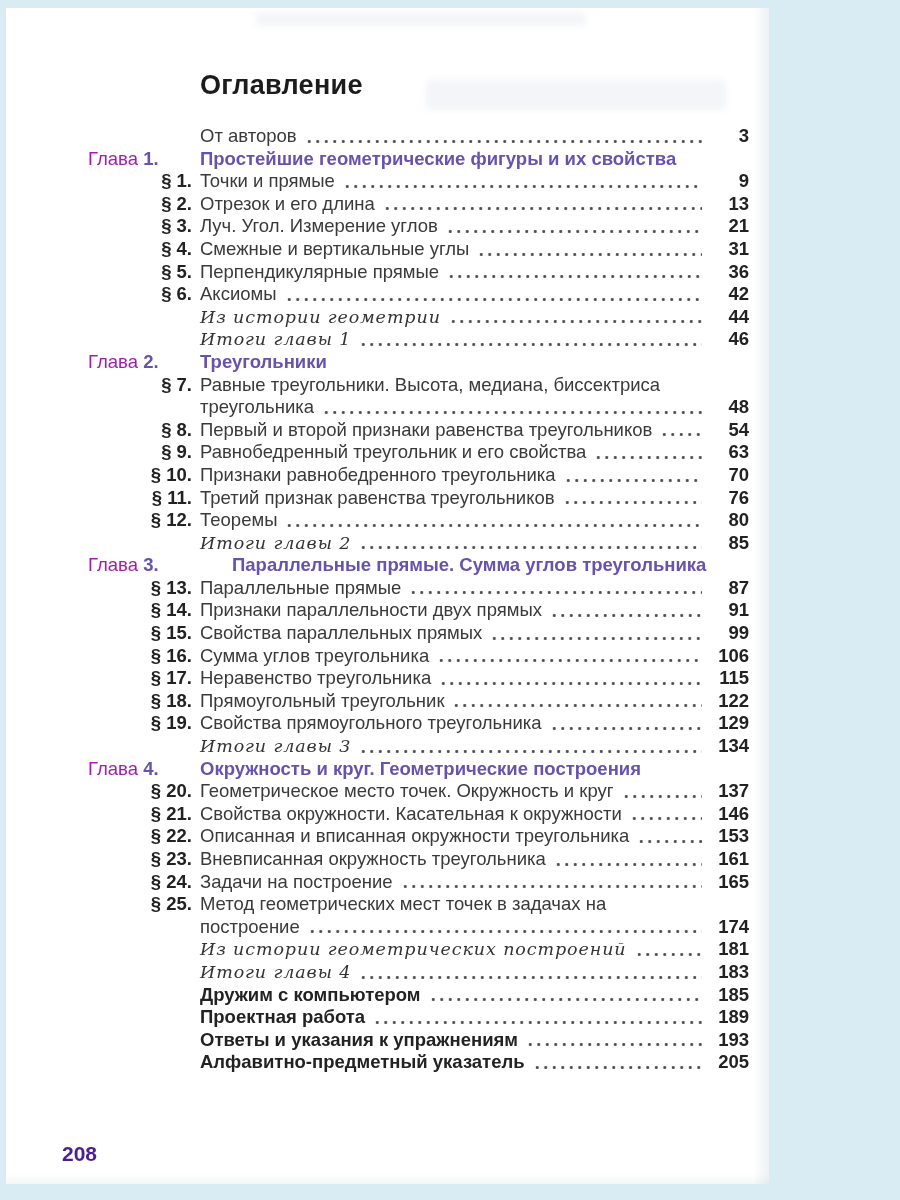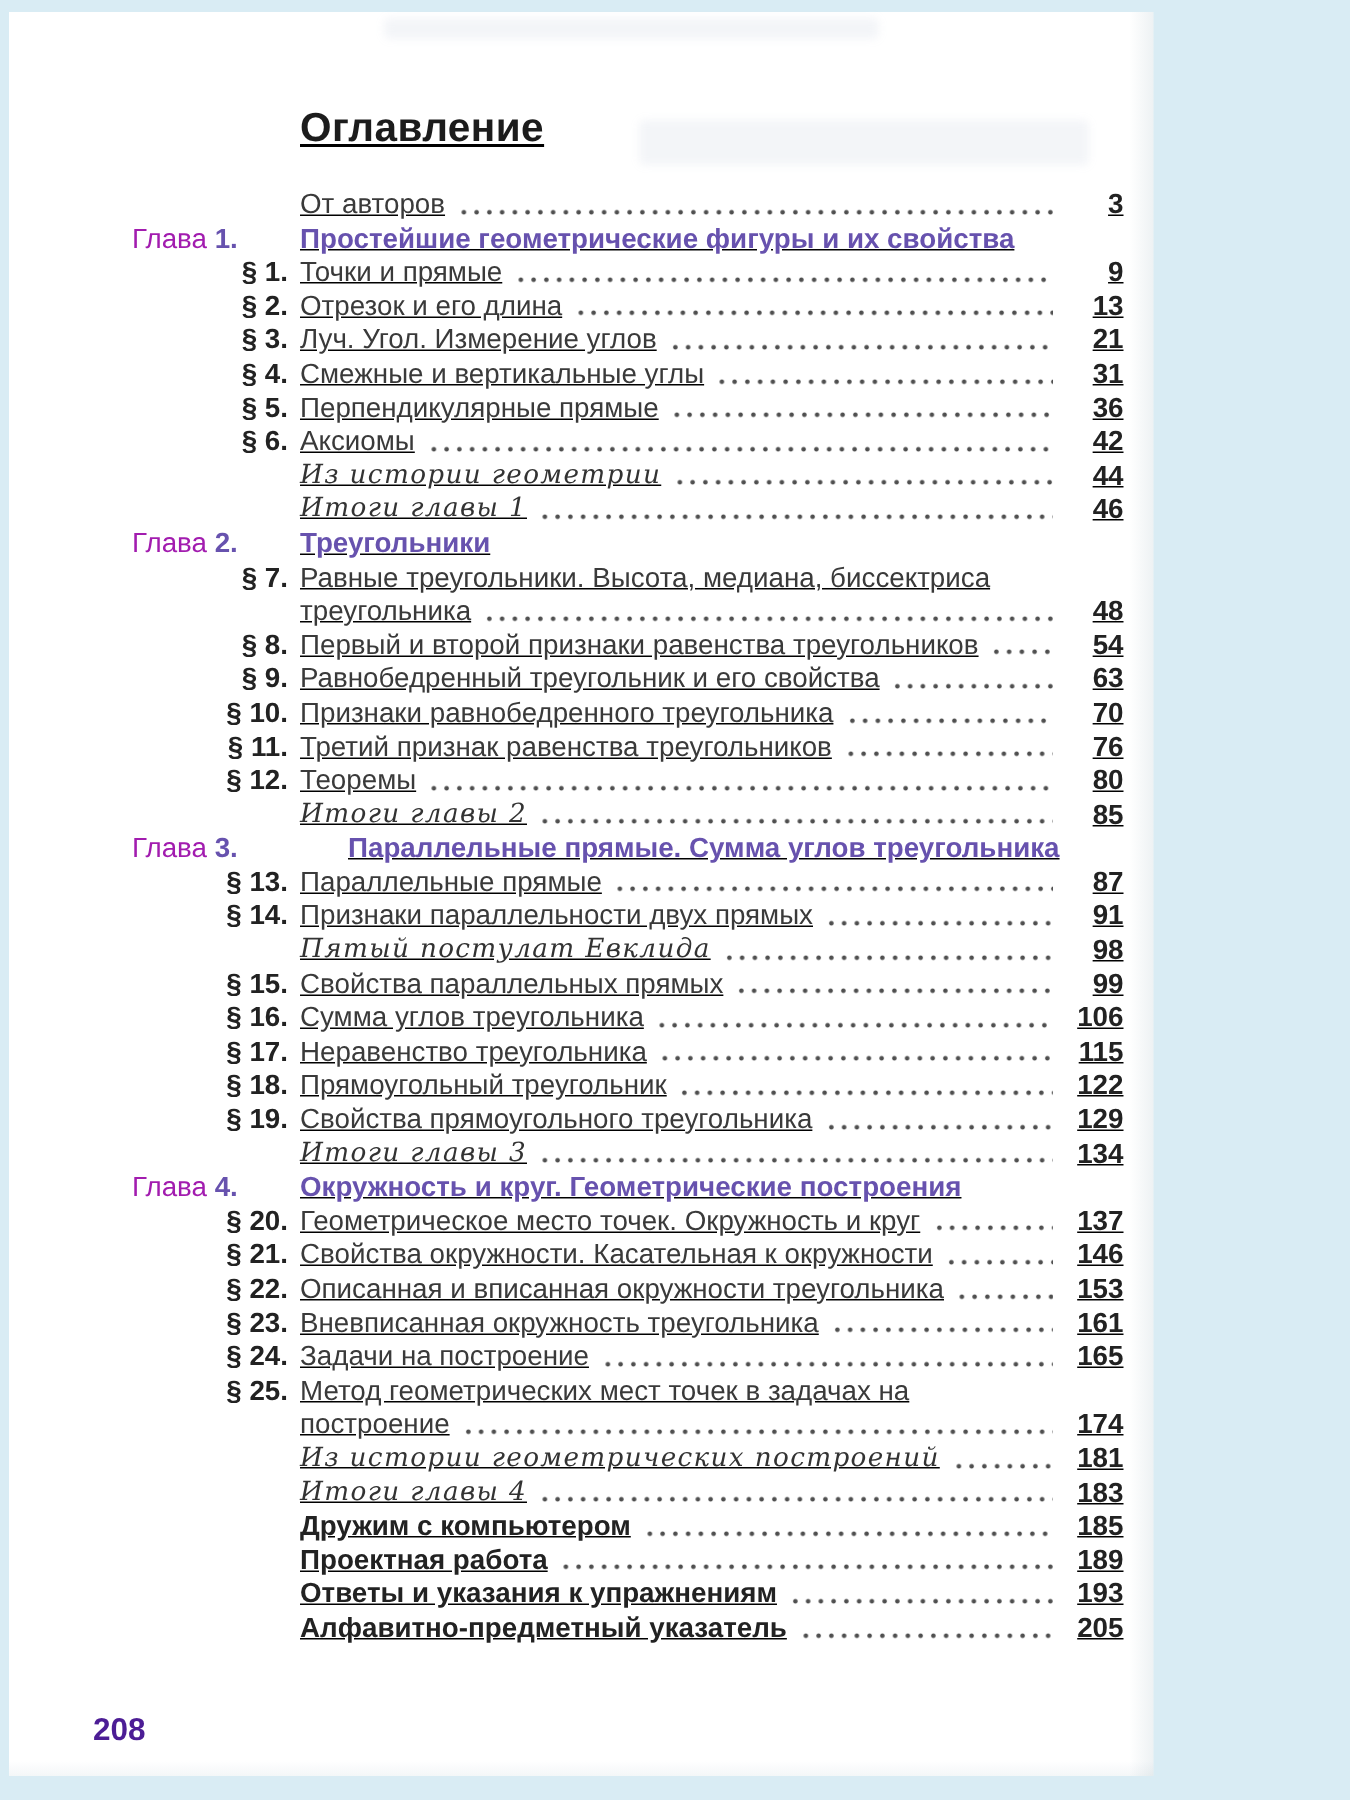--- a/index.html
+++ b/index.html
@@ -6,21 +6,20 @@
   html,body { width:900px; height:1200px; overflow:hidden; }
   body {
     background:#d9ecf4;
     font-family:"Liberation Sans", sans-serif;
     position:relative;
   }
   .page {
     position:absolute; left:6px; top:8px;
     width:763px; height:1176px;
     background:#ffffff;
-    text-decoration:underline;
   }
   .page::after {
     content:""; position:absolute; right:0; top:0; bottom:0; width:16px;
     background:linear-gradient(to right, rgba(0,0,0,0), rgba(110,145,160,0.12));
     pointer-events:none;
   }
   .page::before {
     content:""; position:absolute; left:0; right:0; bottom:0; height:10px;
     background:linear-gradient(to bottom, rgba(0,0,0,0), rgba(110,145,160,0.08));
     pointer-events:none;
@@ -204,26 +203,20 @@
         <span class="label">Параллельные прямые</span>
         <span class="dots"></span>
         <span class="pagenum">87</span>
       </div>
       <div class="row">
         <span class="prefix">§ 14.</span>
         <span class="label">Признаки параллельности двух прямых</span>
         <span class="dots"></span>
         <span class="pagenum">91</span>
       </div>
-      <div class="row italic">
-        <span class="prefix"></span>
-        <span class="label">Пятый постулат Евклида</span>
-        <span class="dots"></span>
-        <span class="pagenum">98</span>
-      </div>
       <div class="row">
         <span class="prefix">§ 15.</span>
         <span class="label">Свойства параллельных прямых</span>
         <span class="dots"></span>
         <span class="pagenum">99</span>
       </div>
       <div class="row">
         <span class="prefix">§ 16.</span>
         <span class="label">Сумма углов треугольника</span>
         <span class="dots"></span>

